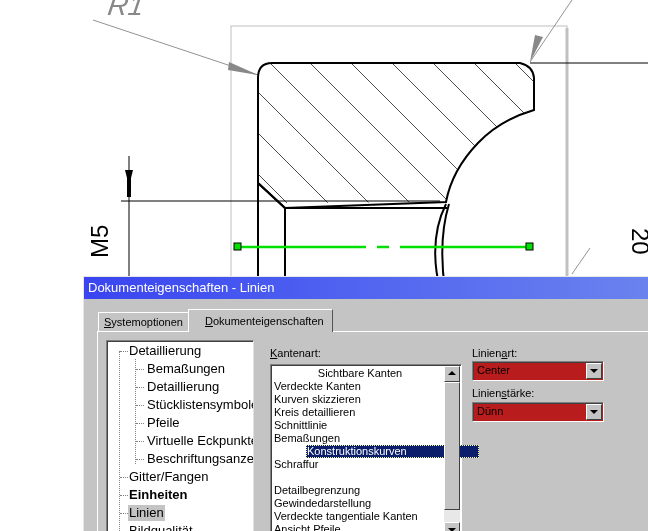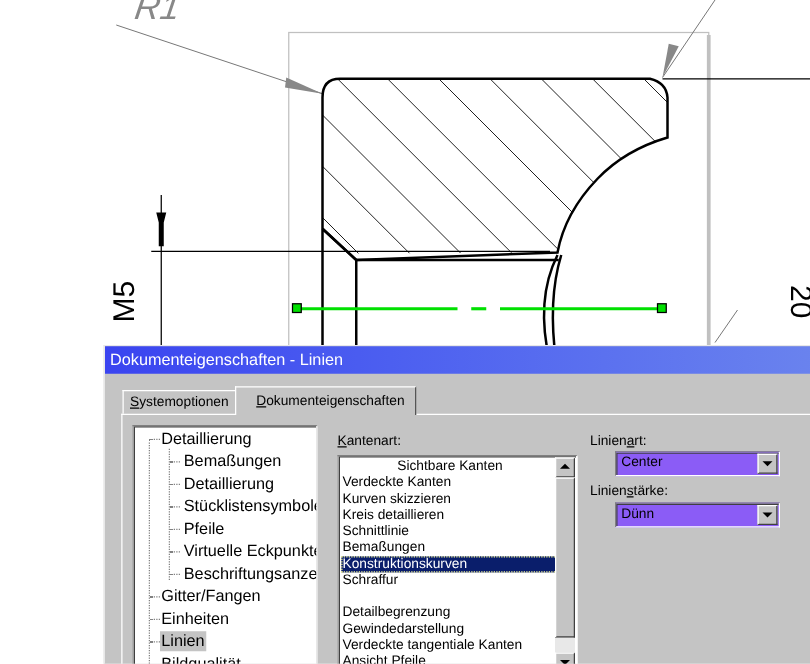--- a/index.html
+++ b/index.html
@@ -55,39 +55,38 @@
 
   .listbox {
     position:absolute; left:186px; top:87px; width:190px; height:170px;
     background:#fff; border:1px solid #808080; border-right-color:#fff; border-bottom:none;
     box-shadow: inset 1px 1px 0 #404040;
   }
   .list-item {
     position:absolute; left:2px; width:172px; height:13px; line-height:13px;
     font-size:11px; color:#000; white-space:nowrap; padding-left:1px;
   }
-  .list-item.selected { background:#0a1e6b; color:#fff; outline:1px dotted #ffff99; outline-offset:-1px; }
+  .list-item.selected { background:#0a1e6b; color:#fff; outline:1px dotted #ffff99; outline-offset:-1px;margin-left:33px; }
   .vscroll { position:absolute; right:1px; top:1px; width:16px; bottom:0; background:#e8e8e8; }
   .sbtn {
     position:absolute; left:0; width:14px; height:14px; background:#c4c4c4;
     border:1px solid #fff; border-right-color:#404040; border-bottom-color:#404040;
   }
   .sbtn .tri { position:absolute; left:3px; width:0; height:0; border-left:4px solid transparent; border-right:4px solid transparent; }
   .sbtn-up .tri { top:4px; border-bottom:4px solid #000; }
   .sbtn-down .tri { top:5px; border-top:4px solid #000; }
   .thumb {
     position:absolute; left:0; top:16px; width:14px; height:126px; background:#c4c4c4;
     border:1px solid #fff; border-right-color:#404040; border-bottom-color:#404040;
   }
 
   .combo {
-    position:absolute; width:130px; height:18px; background:#8b5cf6;
+    position:absolute; width:130px; height:18px; background:#b91c1c;
     border:1px solid #808080; border-right-color:#fff; border-bottom-color:#fff;
     box-shadow: inset 1px 1px 0 #404040;
-    margin-left: 20px;
   }
   .combo .val { position:absolute; left:4px; top:2px; font-size:11px; color:#000; }
   .combo .dd {
     position:absolute; right:1px; top:1px; width:14px; height:14px; background:#c4c4c4;
     border:1px solid #fff; border-right-color:#404040; border-bottom-color:#404040;
   }
   .combo .dd .tri { position:absolute; left:3px; top:5px; width:0; height:0; border-left:4px solid transparent; border-right:4px solid transparent; border-top:4px solid #000; }
 </style>
 </head>
 <body>
@@ -174,21 +173,21 @@
     <div class="tree-item" style="left:39px; top:56px;">Stücklistensymbole</div>
     <div class="dots-h" style="left:29px; top:82px;"></div>
     <div class="tree-item" style="left:39px; top:74px;">Pfeile</div>
     <div class="dots-h" style="left:29px; top:100px;"></div>
     <div class="tree-item" style="left:39px; top:92px;">Virtuelle Eckpunkte</div>
     <div class="dots-h" style="left:29px; top:118px;"></div>
     <div class="tree-item" style="left:39px; top:110px;">Beschriftungsanzeige</div>
     <div class="dots-h" style="left:13px; top:136px;"></div>
     <div class="tree-item" style="left:21px; top:128px;">Gitter/Fangen</div>
     <div class="dots-h" style="left:13px; top:154px;"></div>
-    <div class="tree-item" style="left:21px; top:146px;">Einheiten</div>
+    <div class="tree-item" style="left:21px; top:146px;font-weight:bold;">Einheiten</div>
     <div class="dots-h" style="left:13px; top:172px;"></div>
     <div class="tree-item selected" style="left:21px; top:164px;">Linien</div>
 
     <div class="tree-item" style="left:21px; top:182px;">Bildqualität</div>
   </div>
 
   <div class="label" style="left:186px; top:70px;"><u>K</u><span>antenart:</span></div>
   <div class="listbox">
     <div class="list-item" style="top:2px;text-align:center;">Sichtbare Kanten</div>
     <div class="list-item" style="top:15px;">Verdeckte Kanten</div>

